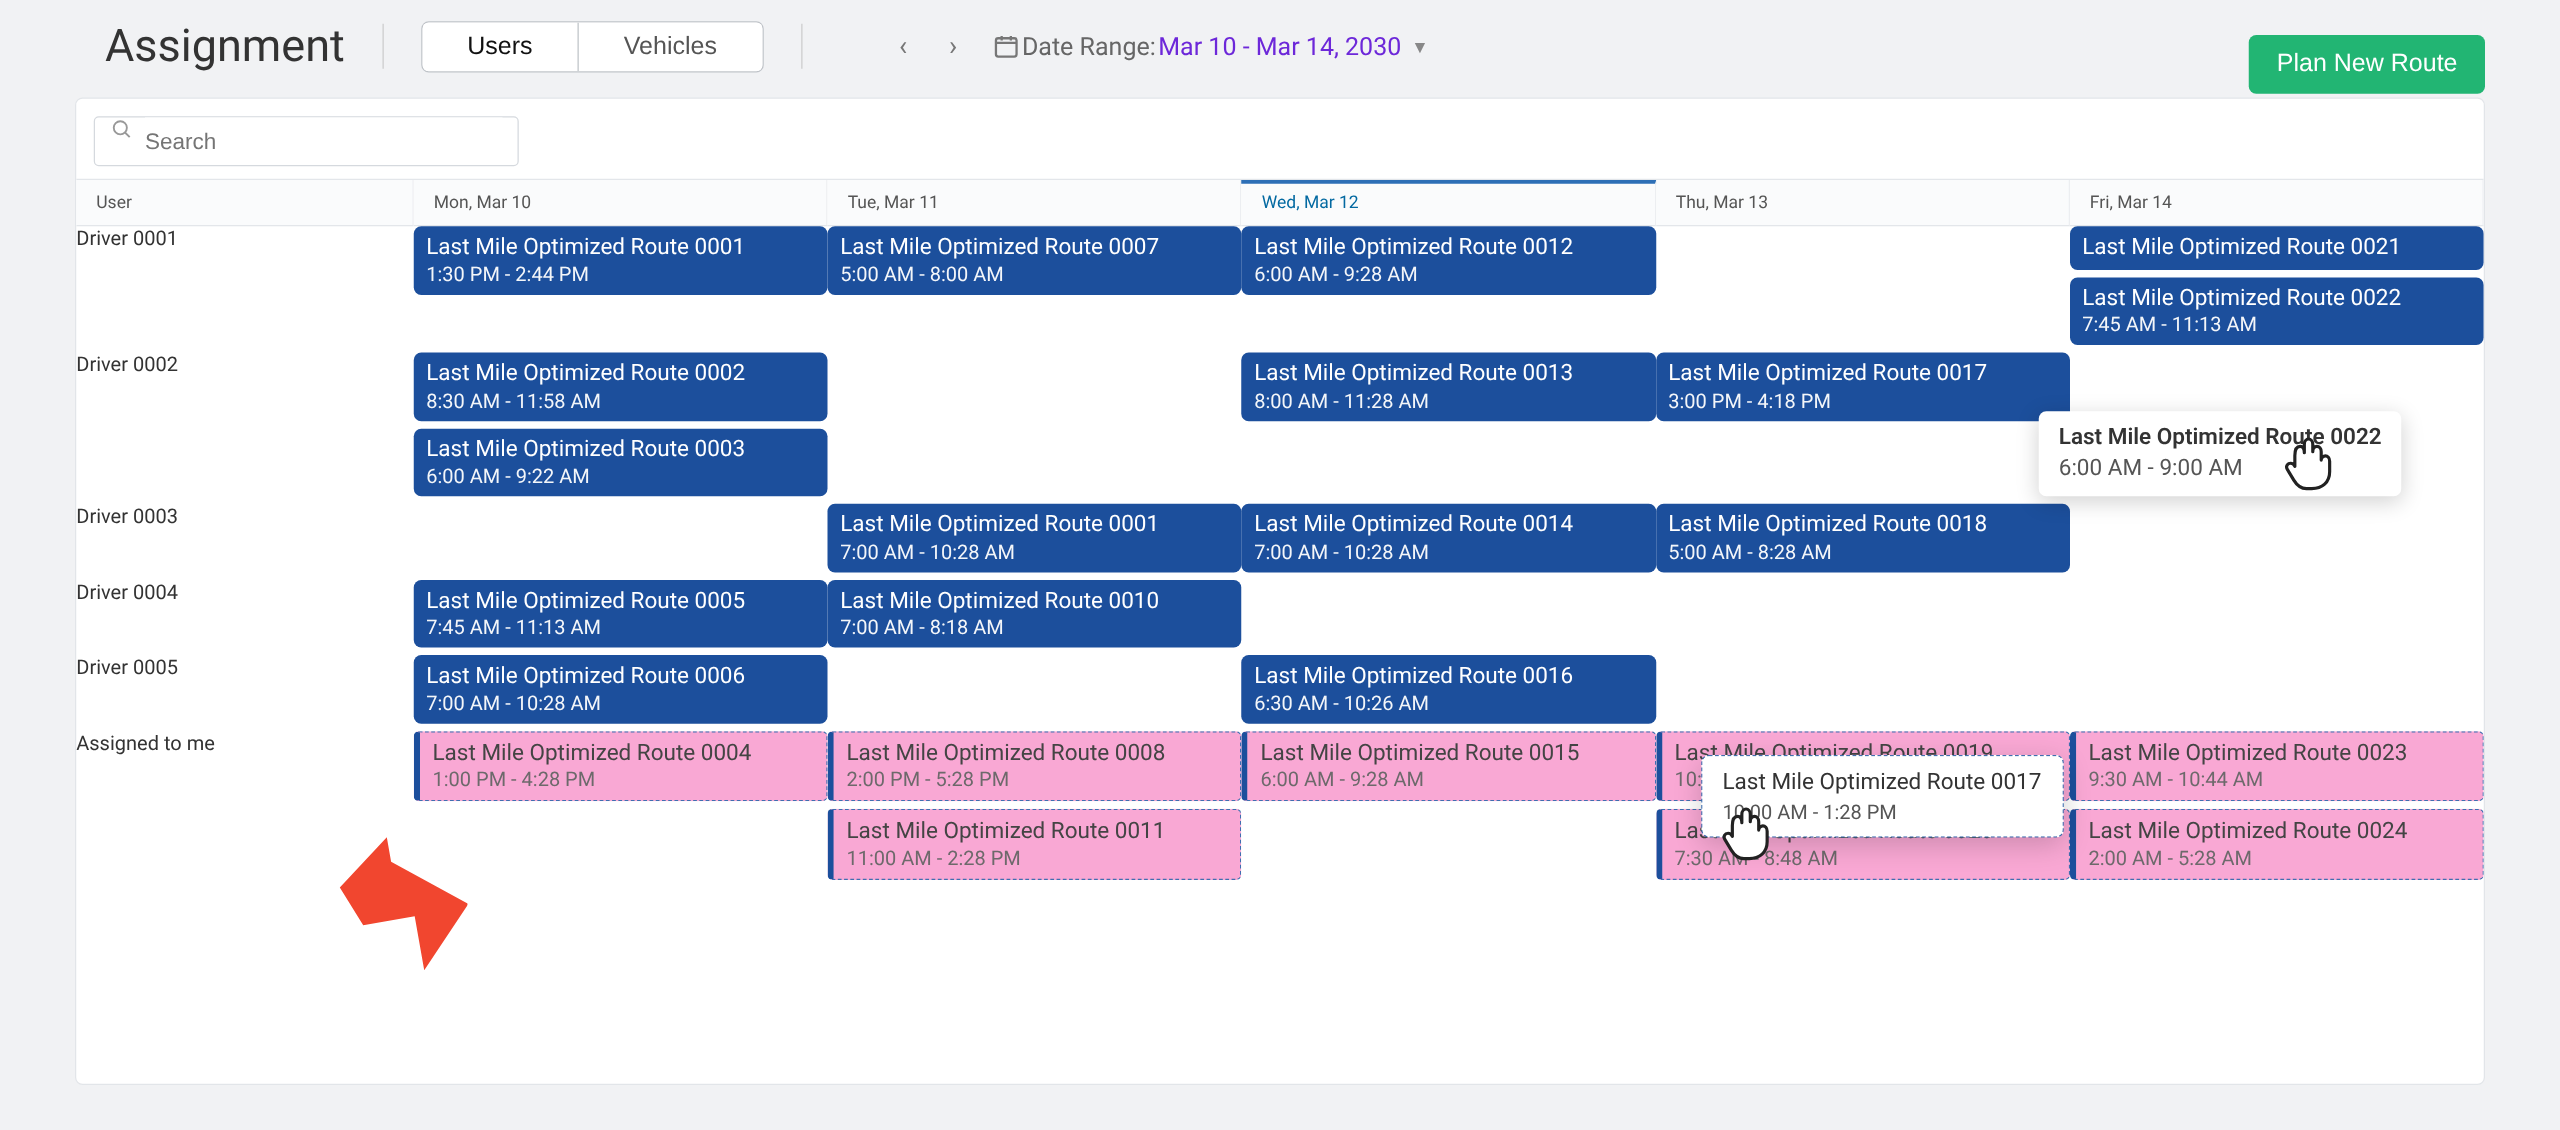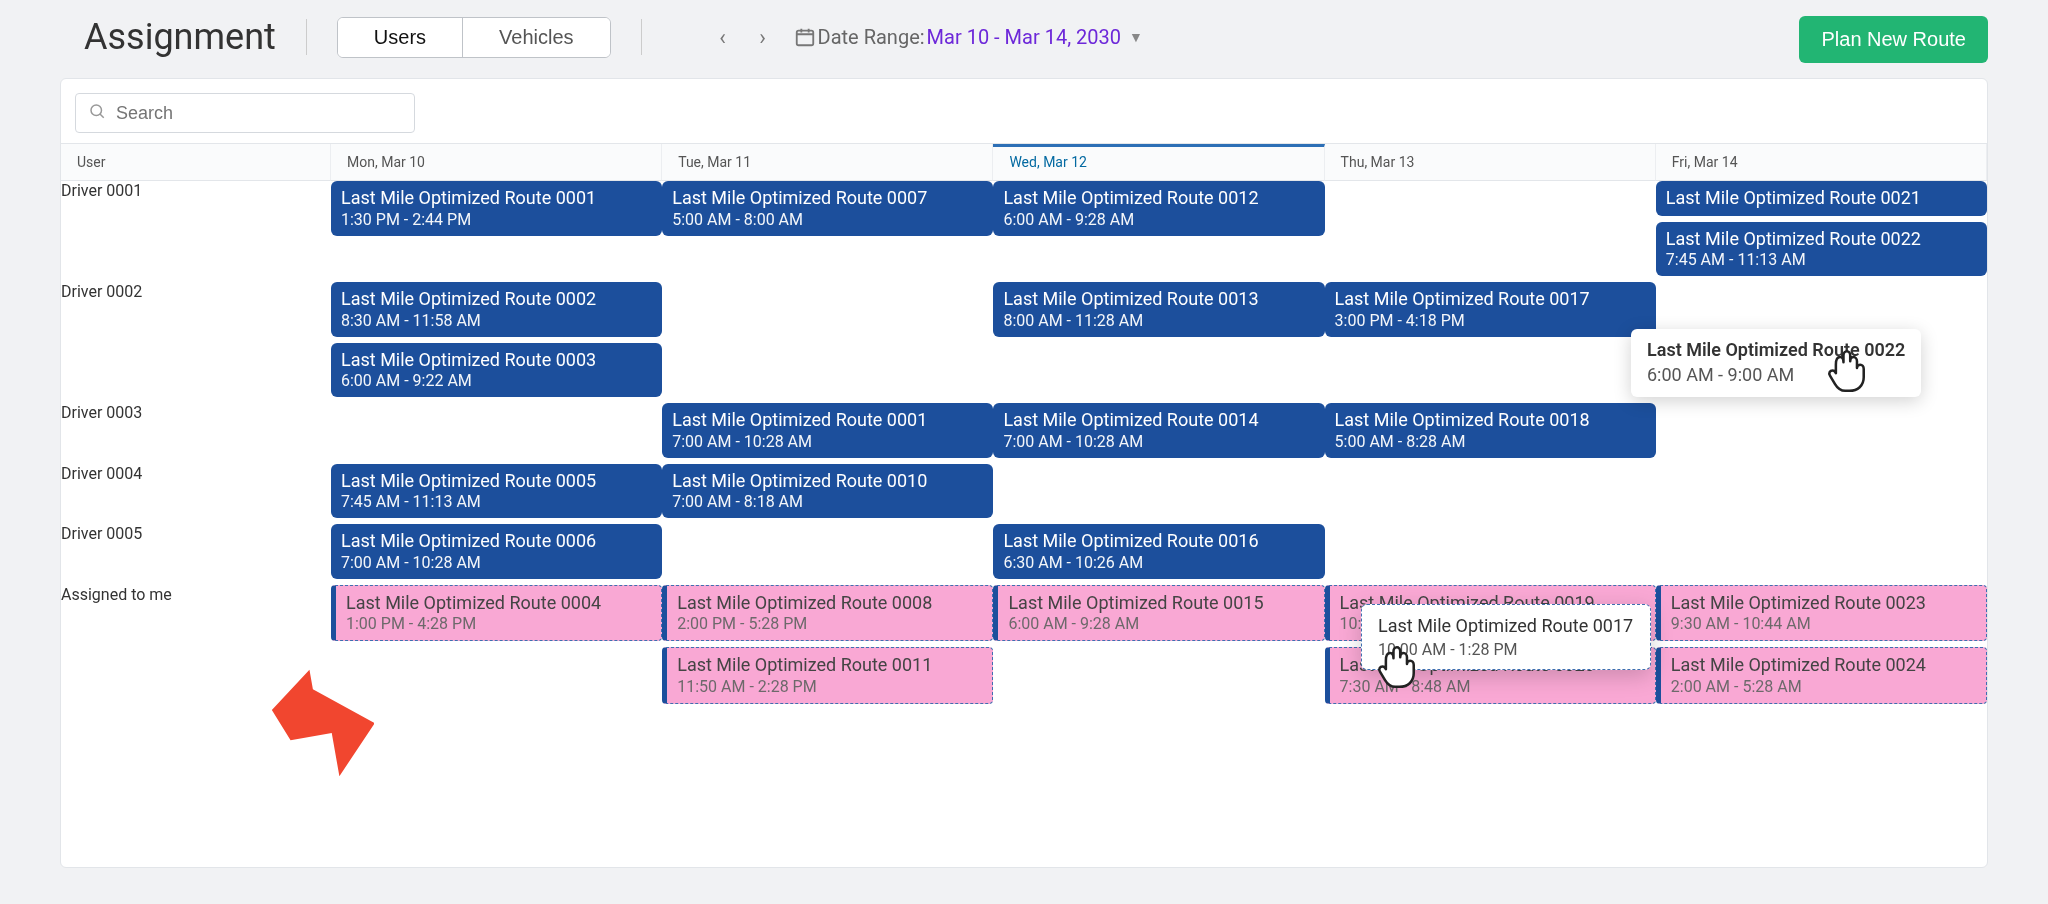--- a/index.html
+++ b/index.html
@@ -34,31 +34,31 @@
     display: inline-flex; align-items: center; gap: 14px; margin-left: 38px;
   }
   .navarrows span { font-size: 22px; color: #777; cursor: pointer; display:inline-block; width:26px; text-align:center;}
   .daterange {
     display: inline-flex; align-items: center; gap: 2px; margin-left: 18px;
     font-size: 20px; color: #666;
   }
   .daterange .value { color: #6d28d9; }
   .daterange .caret { color: #888; font-size: 14px; margin-left:6px;}
   .plan-btn {
-    position: absolute; right: 60px; top: 0;
+    position: absolute; right: 60px; top: 12px;
     background: #22b573; color: #fff; border: none; border-radius: 6px;
     padding: 12px 22px; font-size: 20px; cursor: pointer;
   }
   .panel {
     background: #fff; border: 1px solid #e2e5e9; border-radius: 6px;
     margin: 0 60px; height: 790px; position: relative; overflow: hidden;
   }
   .search-wrap { padding: 14px 14px 10px 14px; }
   .search {
-    display: inline-flex; align-items: center; width: 340px; height: 40px;
+    display: inline-flex; width: 340px; height: 40px;
     border: 1px solid #d5d9de; border-radius: 4px; padding: 0 12px; color:#888;
   }
   .search input {
     border:none; outline:none; font-size:18px; margin-left:10px; width:100%; color:#555;
   }
   .grid {
     display: grid;
     grid-template-columns: 270px repeat(5, 1fr);
     border-top: 1px solid #e3e6ea;
   }
@@ -272,21 +272,21 @@
             <div class="s">1:00 PM - 4:28 PM</div>
           </div>
         </div>
         <div>
           <div class="card dashed">
             <div class="t">Last Mile Optimized Route 0008</div>
             <div class="s">2:00 PM - 5:28 PM</div>
           </div>
           <div class="card dashed">
             <div class="t">Last Mile Optimized Route 0011</div>
-            <div class="s">11:50 AM - 2:28 PM</div>
+            <div class="s">11:00 AM - 2:28 PM</div>
           </div>
         </div>
         <div>
           <div class="card dashed">
             <div class="t">Last Mile Optimized Route 0015</div>
             <div class="s">6:00 AM - 9:28 AM</div>
           </div>
         </div>
         <div>
           <div class="card dashed">

